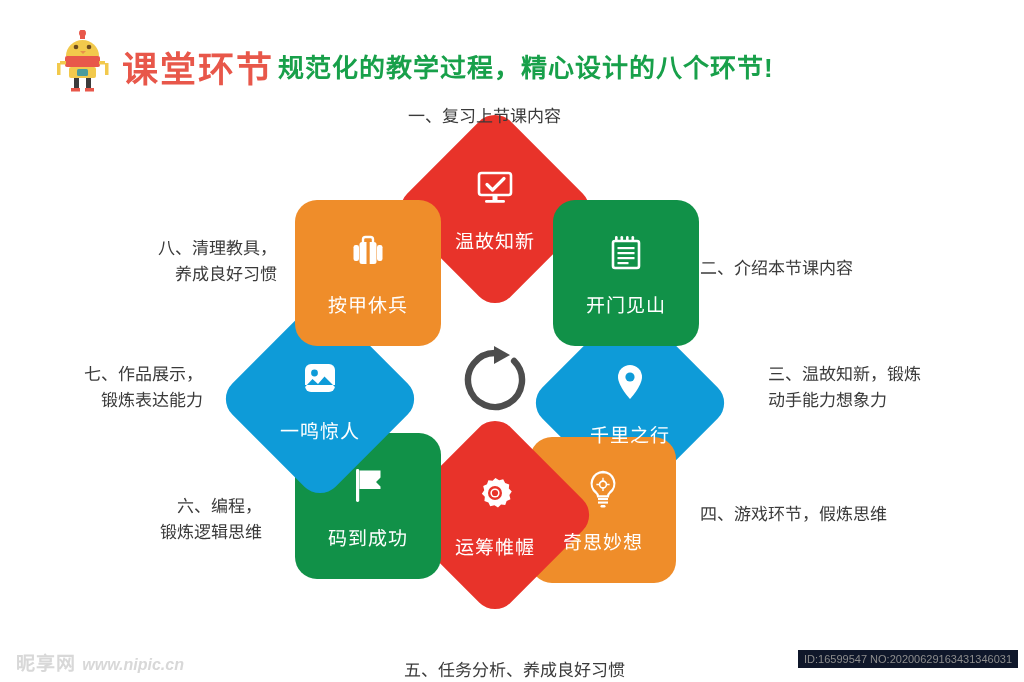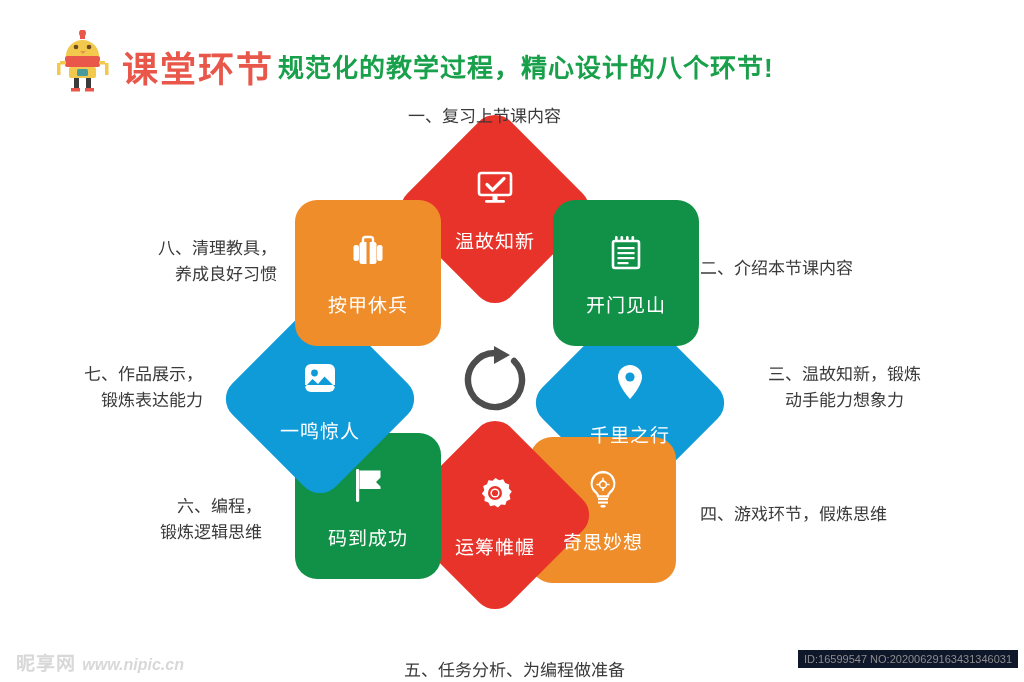--- a/index.html
+++ b/index.html
@@ -115,21 +115,20 @@
     z-index: 3;
   }
 
   
   .olabel {
     position: absolute;
     font-size: 17px;
     color: #3a3a3a;
     line-height: 26px;
     white-space: nowrap;
-    text-align: center;
   }
   .L1 { left: 408px; top: 104px; }
   .L2 { left: 700px; top: 256px; }
   .L3 { left: 768px; top: 362px; }
   .L4 { left: 700px; top: 502px; }
   .L5 { left: 404px; top: 658px; }
   .L6 { left: 160px; top: 494px; text-align: right; }
   .L7 { left: 84px;  top: 362px; text-align: right; }
   .L8 { left: 158px; top: 236px; text-align: right; }
   .olabel .ln2 { display: block; }
@@ -316,21 +315,21 @@
     <span class="ln1">二、介绍本节课内容</span>
   </div>
   <div class="olabel L3">
     <span class="ln1">三、温故知新，锻炼</span>
     <span class="ln2">动手能力想象力</span>
   </div>
   <div class="olabel L4">
     <span class="ln1">四、游戏环节，假炼思维</span>
   </div>
   <div class="olabel L5">
-    <span class="ln1">五、任务分析、为编程做准备</span>
+    <span class="ln1">五、任务分析、养成良好习惯</span>
   </div>
   <div class="olabel L6">
     <span class="ln1">六、编程，</span>
     <span class="ln2">锻炼逻辑思维</span>
   </div>
   <div class="olabel L7">
     <span class="ln1">七、作品展示，</span>
     <span class="ln2">锻炼表达能力</span>
   </div>
   <div class="olabel L8">

